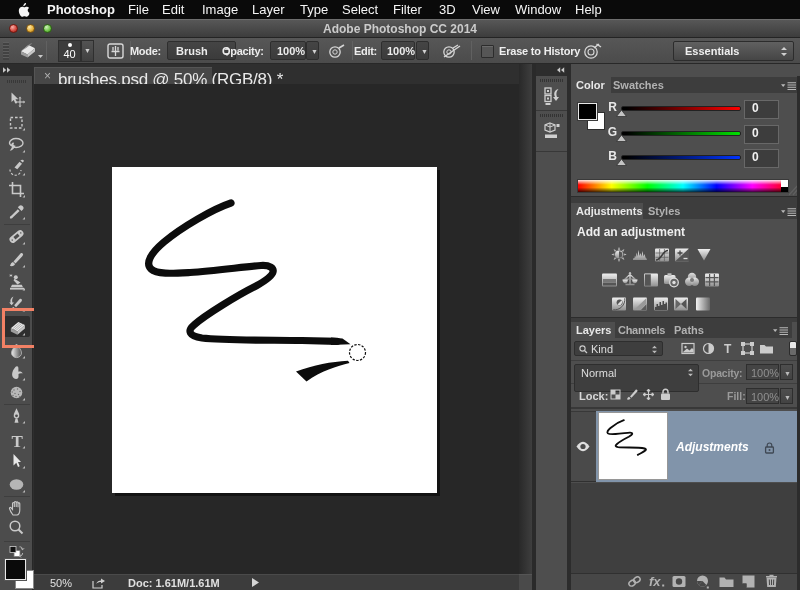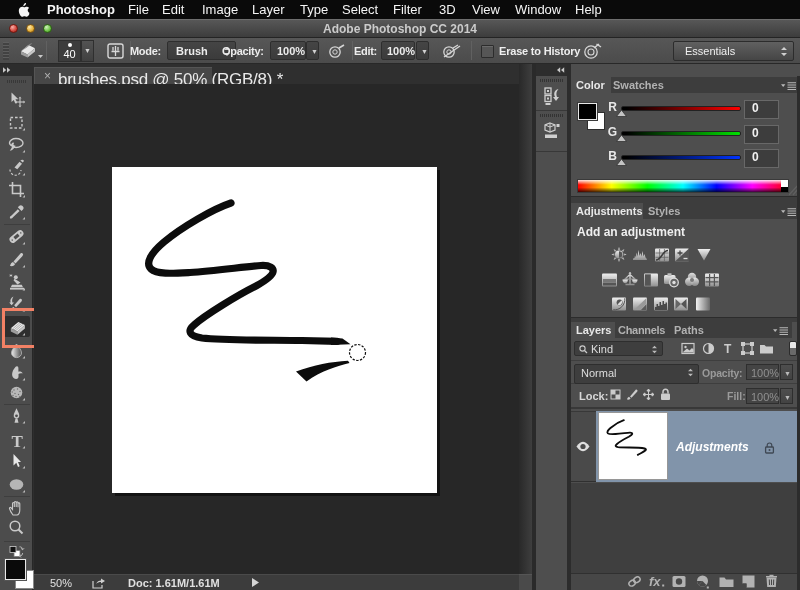--- a/index.html
+++ b/index.html
@@ -108,21 +108,21 @@
     </svg>
     <div class="sep" style="left:471px;"></div>
     <div style="position:absolute;left:481px;top:7px;width:13px;height:13px;background:#565656;border:1px solid #2c2c2c;box-shadow:inset 0 1px 0 #6a6a6a;border-radius:1px;"></div>
     <span class="optlabel" style="left:499px;font-weight:bold;color:#efefef;letter-spacing:-0.2px;">Erase to History</span>
     <svg style="position:absolute;left:582px;top:5px;" width="20" height="17" viewBox="0 0 20 17">
       <circle cx="9" cy="9" r="6.2" fill="none" stroke="#d5d5d5" stroke-width="1.3"></circle>
       <circle cx="9" cy="9" r="3" fill="none" stroke="#d5d5d5" stroke-width="1.1"></circle>
       <path d="M12 5 L17 1 M14.5,1 L19,4" stroke="#d5d5d5" stroke-width="1.5"></path>
     </svg>
     <div class="dropbox" style="left:673px;top:3px;width:121px;height:20px;background:linear-gradient(#606060,#454545);border-color:#2c2c2c;">
-      <span style="position:absolute;left:11px;top:3px;font-weight:normal;color:#efefef;">Essentials</span>
+      <span style="position:absolute;left:11px;top:3px;font-weight:bold;color:#efefef;">Essentials</span>
       <svg style="position:absolute;right:5px;top:4px;" width="8" height="11" viewBox="0 0 8 11">
           <path d="M1 4 L4 1 L7 4 Z M1 7 L4 10 L7 7 Z" fill="#cfcfcf"></path>
         </svg>
     </div>
   </div>
 
   <div class="abs" style="left:0;top:64px;width:33px;height:526px;background:#4c4c4c;border-right:1px solid #272727;"></div>
   <div class="abs" style="left:0;top:64px;width:33px;height:12px;background:#2d2d2d;">
     <svg style="position:absolute;left:3px;top:3px;" width="8" height="6" viewBox="0 0 10 7">
         <path d="M0 0 L4 3.5 L0 7 Z M5 0 L9 3.5 L5 7 Z" fill="#c8c8c8"></path>
@@ -530,21 +530,21 @@
       </svg>
       <svg style="position:absolute;left:759px;top:342px;" width="15" height="13" viewBox="0 0 15 13">
         <path d="M1 3 L5.5 3 L7 4.5 L14 4.5 L14 11.5 L1 11.5 Z" fill="#cccccc"></path>
       </svg>
       <div class="abs" style="left:789px;top:341px;width:8px;height:15px;background:linear-gradient(#e8e8e8 0 45%,#6a6a6a 45%);border:1px solid #2c2c2c;border-radius:2px;"></div>
     </div>
   <div class="abs" style="left:571px;top:360px;width:229px;height:1px;background:#3e3e3e;"></div>
   <div class="abs" style="left:571px;top:383px;width:229px;height:1px;background:#3e3e3e;"></div>
   <div class="abs" style="left:571px;top:407px;width:229px;height:2px;background:#383838;"></div>
 
-  <div class="abs" style="left:574px;top:364px;width:125px;height:20px;background:#3e3e3e;border:1px solid #2e2e2e;border-radius:2px;color:#ddd;font-size:11px;">
+  <div class="abs" style="left:574px;top:364px;width:125px;height:28px;background:#3e3e3e;border:1px solid #2e2e2e;border-radius:2px;color:#ddd;font-size:11px;">
     <span style="position:absolute;left:6px;top:2px;">Normal</span>
     <svg style="position:absolute;right:4px;top:3px;" width="7" height="9" viewBox="0 0 8 11">
         <path d="M1 4 L4 1 L7 4 Z M1 7 L4 10 L7 7 Z" fill="#bbb"></path>
       </svg>
   </div>
   <div class="abs" style="left:702px;top:367px;color:#9a9a9a;font-size:10.5px;font-weight:bold;letter-spacing:-0.2px;">Opacity:</div>
   <div class="abs" style="left:746px;top:364px;width:33px;height:16px;background:#444;border:1px solid #2e2e2e;color:#8f8f8f;font-size:11px;">
       <span style="position:absolute;left:4px;top:2px;">100%</span>
     </div>
   <div class="abs" style="left:780px;top:364px;width:13px;height:16px;background:linear-gradient(#4e4e4e,#434343);border:1px solid #2e2e2e;">

